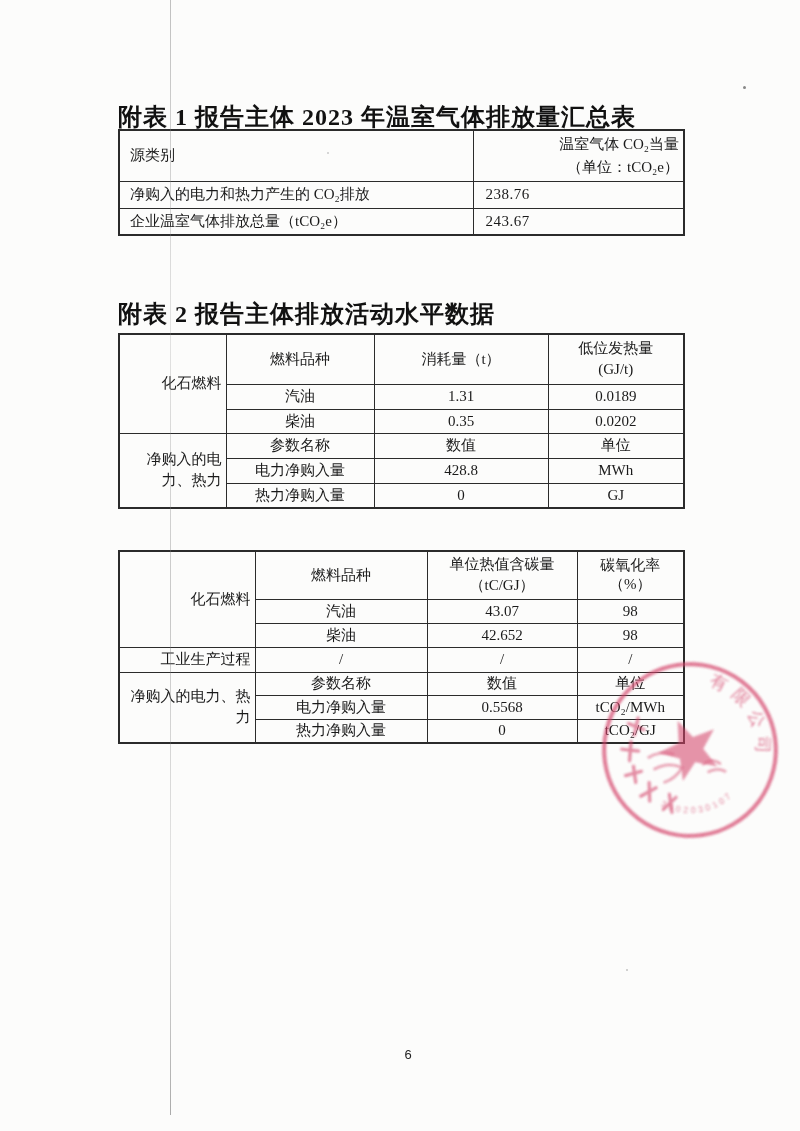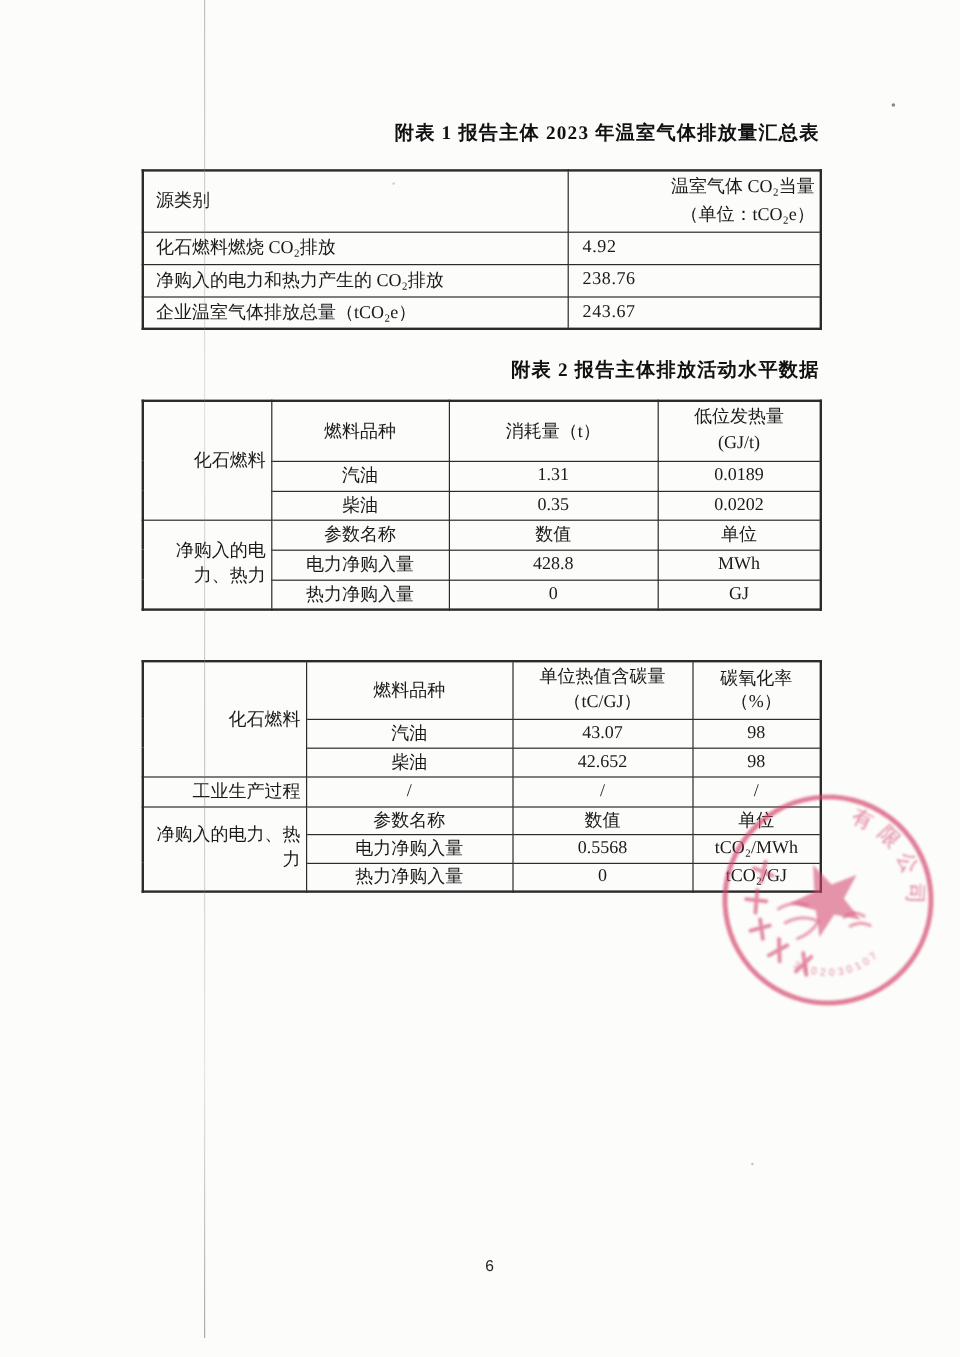--- a/index.html
+++ b/index.html
@@ -17,22 +17,22 @@
   .crease{
     position:absolute;left:170px;top:0;width:1px;height:1115px;
     background:linear-gradient(to bottom,
       rgba(120,120,120,.45) 0%,rgba(150,150,150,.25) 30%,
       rgba(120,120,120,.4) 55%,rgba(140,140,140,.2) 80%,
       rgba(90,90,90,.5) 100%);
     z-index:5;pointer-events:none;
   }
   .speck{position:absolute;border-radius:50%;background:#555;opacity:.7;}
   .title{
-    position:absolute;left:118px;width:565px;text-align:right;
-    font-weight:bold;font-size:16px;letter-spacing:1px;color:#111;
+    position:absolute;left:118px;width:565px;text-align:left;
+    font-weight:bold;font-size:24px;letter-spacing:1px;color:#111;
     white-space:nowrap;
   }
   table.doc{
     position:absolute;left:118px;width:565px;
     border-collapse:collapse;table-layout:fixed;
     background:transparent;
   }
   table.doc td{
     border:1px solid #2b2b2b;
     font-size:15px;color:#1a1a1a;
@@ -56,36 +56,32 @@
 </style>
 </head>
 <body>
 
 <div class="page">
 
   <div class="crease"></div>
 
   <div class="title" style="top:101px;">附表 1 报告主体 2023 年温室气体排放量汇总表</div>
 
-  <table class="doc t1" style="top:141px;padding-left:48px;">
+  <table class="doc t1" style="top:129px;padding-left:48px;">
     <colgroup>
         <col style="width:354px">
         <col style="width:211px">
       </colgroup>
     <tbody>
         <tr style="height:51px;">
       <td class="lbl">源类别</td>
       <td class="hdr2">
         <div>温室气体 CO₂当量</div>
         <div>（单位：tCO₂e）</div>
       </td>
-    </tr>
-    <tr style="height:27px;">
-      <td class="lbl">化石燃料燃烧 CO₂排放</td>
-      <td class="val">4.92</td>
     </tr>
     <tr style="height:27px;">
       <td class="lbl">净购入的电力和热力产生的 CO₂排放</td>
       <td class="val">238.76</td>
     </tr>
     <tr style="height:27px;">
       <td class="lbl">企业温室气体排放总量（tCO₂e）</td>
       <td class="val">243.67</td>
     </tr>
   </tbody>

